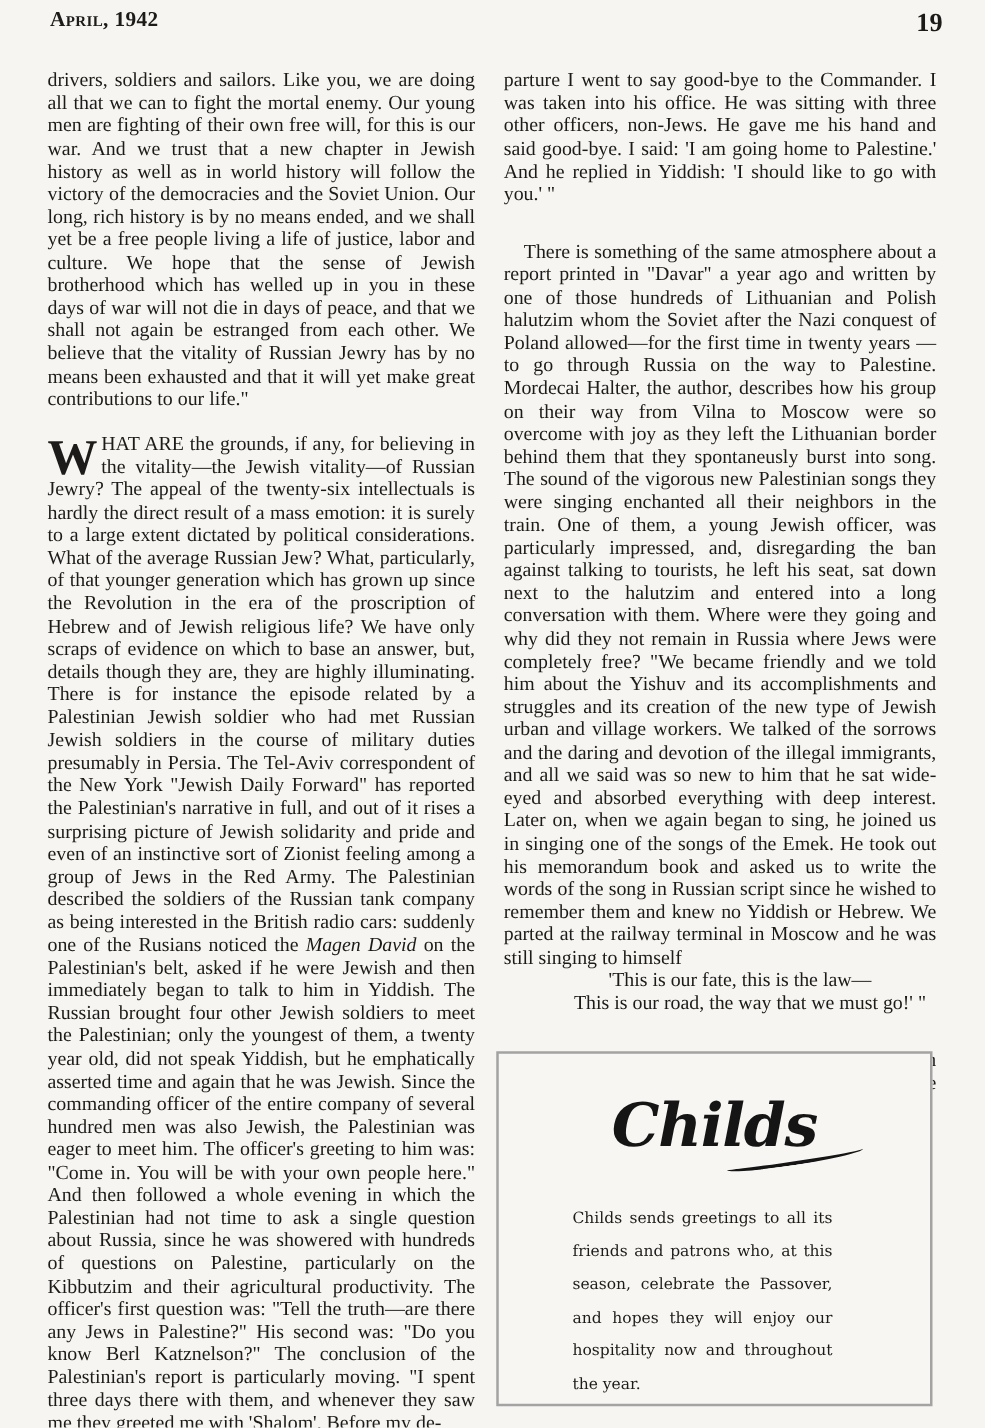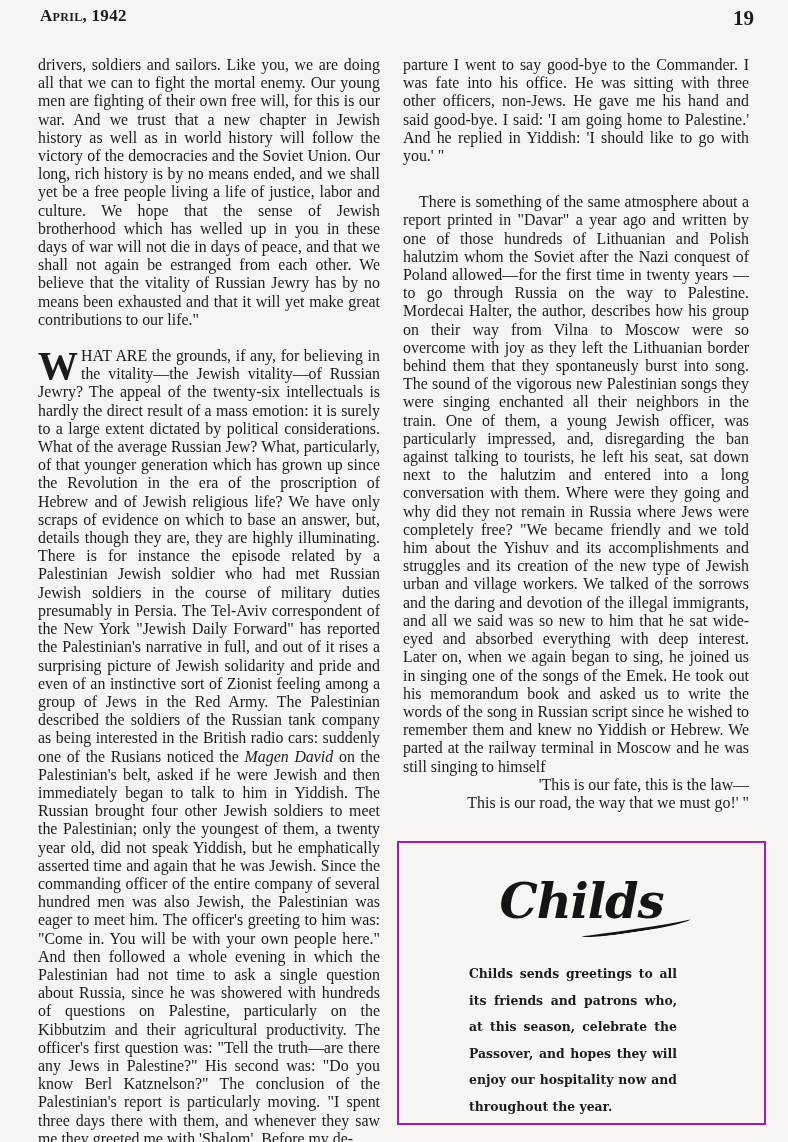--- a/index.html
+++ b/index.html
@@ -29,66 +29,64 @@
   }
   .col-left { left: 38px; width: 342px; }
   .col-right { left: 403px; width: 346px; }
   .col p { margin: 0; }
   .col p.indent { text-indent: 16px; margin-top: 28px; }
   .col p.gap { margin-top: 18px; }
   .dropcap {
     float: left; font-size: 40px; line-height: 34px;
     padding-right: 3px; margin-top: 2px; font-weight: bold;
   }
-  .verse { padding-left: 48px; text-align: right; }
+  .verse { padding-left: 48px; text-align: center; }
   .verse.first { padding-left: 32px; }
   em { font-style: italic; }
   .ad-box {
     position: absolute; left: 397px; top: 841px;
     width: 345px; height: 280px;
-    border: 2px solid #a21caf;
+    border: 2px solid #a3a3a3;
     background: #f7f6f3;
-    padding-left: 20px;
   }
   .ad-logo {
     position: absolute; left: 0; right: 0; top: 30px;
     text-align: center;
     font-family: "DejaVu Serif", serif; font-style: italic; font-weight: bold;
     font-size: 48px; letter-spacing: -1px;
     color: #151515;
   }
   .ad-logo .swash {
     display: block; width: 110px; height: 6px; margin: -6px auto 0 182px;
     border-bottom: 3px solid #151515; border-radius: 0 0 60% 40%;
     transform: rotate(-8deg);
   }
   .ad-text {
-    position: absolute; left: 70px; top: 118px; width: 208px;
+    position: absolute; left: 59px; top: 118px; width: 208px;
     font-family: "DejaVu Serif", serif;
     font-size: 12.4px; line-height: 26.5px;
     text-align: justify;
     text-align-last: left;
-    font-weight: bold;
   }
 </style>
 </head>
 <body>
 
 <div class="header">
   <div class="running-head"><span class="sc">April, 1942</span></div>
   <div class="page-number">19</div>
 </div>
 
 <div class="col col-left">
   <p>drivers, soldiers and sailors. Like you, we are doing all that we can to fight the mortal enemy. Our young men are fighting of their own free will, for this is our war. And we trust that a new chapter in Jewish history as well as in world history will follow the victory of the democracies and the Soviet Union. Our long, rich history is by no means ended, and we shall yet be a free people living a life of justice, labor and culture. We hope that the sense of Jewish brotherhood which has welled up in you in these days of war will not die in days of peace, and that we shall not again be estranged from each other. We believe that the vitality of Russian Jewry has by no means been exhausted and that it will yet make great contributions to our life."</p>
   <p class="gap"><span class="dropcap">W</span><span>HAT ARE</span><span> the grounds, if any, for believing in the vitality—the Jewish vitality—of Russian Jewry? The appeal of the twenty-six intellectuals is hardly the direct result of a mass emotion: it is surely to a large extent dictated by political considerations. What of the average Russian Jew? What, particularly, of that younger generation which has grown up since the Revolution in the era of the proscription of Hebrew and of Jewish religious life? We have only scraps of evidence on which to base an answer, but, details though they are, they are highly illuminating. There is for instance the episode related by a Palestinian Jewish soldier who had met Russian Jewish soldiers in the course of military duties presumably in Persia. The Tel-Aviv correspondent of the New York "Jewish Daily Forward" has reported the Palestinian's narrative in full, and out of it rises a surprising picture of Jewish solidarity and pride and even of an instinctive sort of Zionist feeling among a group of Jews in the Red Army. The Palestinian described the soldiers of the Russian tank company as being interested in the British radio cars: suddenly one of the Rusians noticed the </span><em>Magen David</em><span> on the Palestinian's belt, asked if he were Jewish and then immediately began to talk to him in Yiddish. The Russian brought four other Jewish soldiers to meet the Palestinian; only the youngest of them, a twenty year old, did not speak Yiddish, but he emphatically asserted time and again that he was Jewish. Since the commanding officer of the entire company of several hundred men was also Jewish, the Palestinian was eager to meet him. The officer's greeting to him was: "Come in. You will be with your own people here." And then followed a whole evening in which the Palestinian had not time to ask a single question about Russia, since he was showered with hundreds of questions on Palestine, particularly on the Kibbutzim and their agricultural productivity. The officer's first question was: "Tell the truth—are there any Jews in Palestine?" His second was: "Do you know Berl Katznelson?" The conclusion of the Palestinian's report is particularly moving. "I spent three days there with them, and whenever they saw me they greeted me with 'Shalom'. Before my de-</span></p>
 </div>
 
 <div class="col col-right">
-  <p>parture I went to say good-bye to the Commander. I was fate into his office. He was sitting with three other officers, non-Jews. He gave me his hand and said good-bye. I said: 'I am going home to Palestine.' And he replied in Yiddish: 'I should like to go with you.' "</p>
+  <p>parture I went to say good-bye to the Commander. I was taken into his office. He was sitting with three other officers, non-Jews. He gave me his hand and said good-bye. I said: 'I am going home to Palestine.' And he replied in Yiddish: 'I should like to go with you.' "</p>
   <p class="indent">There is something of the same atmosphere about a report printed in "Davar" a year ago and written by one of those hundreds of Lithuanian and Polish halutzim whom the Soviet after the Nazi conquest of Poland allowed—for the first time in twenty years —to go through Russia on the way to Palestine. Mordecai Halter, the author, describes how his group on their way from Vilna to Moscow were so overcome with joy as they left the Lithuanian border behind them that they spontaneusly burst into song. The sound of the vigorous new Palestinian songs they were singing enchanted all their neighbors in the train. One of them, a young Jewish officer, was particularly impressed, and, disregarding the ban against talking to tourists, he left his seat, sat down next to the halutzim and entered into a long conversation with them. Where were they going and why did they not remain in Russia where Jews were completely free? "We became friendly and we told him about the Yishuv and its accomplishments and struggles and its creation of the new type of Jewish urban and village workers. We talked of the sorrows and the daring and devotion of the illegal immigrants, and all we said was so new to him that he sat wide-eyed and absorbed everything with deep interest. Later on, when we again began to sing, he joined us in singing one of the songs of the Emek. He took out his memorandum book and asked us to write the words of the song in Russian script since he wished to remember them and knew no Yiddish or Hebrew. We parted at the railway terminal in Moscow and he was still singing to himself</p>
   <p class="verse first">'This is our fate, this is the law—</p>
   <p class="verse">This is our road, the way that we must go!' "</p>
   <p class="indent">Another significant encounter between a Russian Jew and halutzim on their way to Palestine took those—a routine report of the Youth Aliyah Bureau</p>
 </div>
 
 <div class="ad-box">
   <div class="ad-logo">
     <span>Childs</span>
     <span class="swash"></span>

